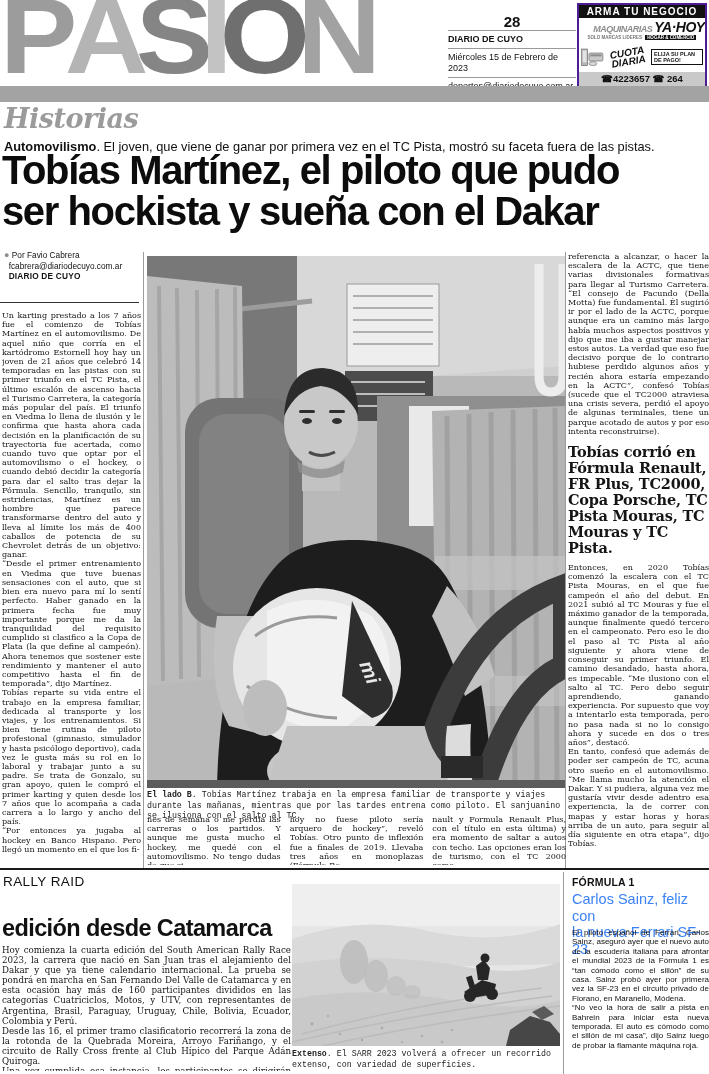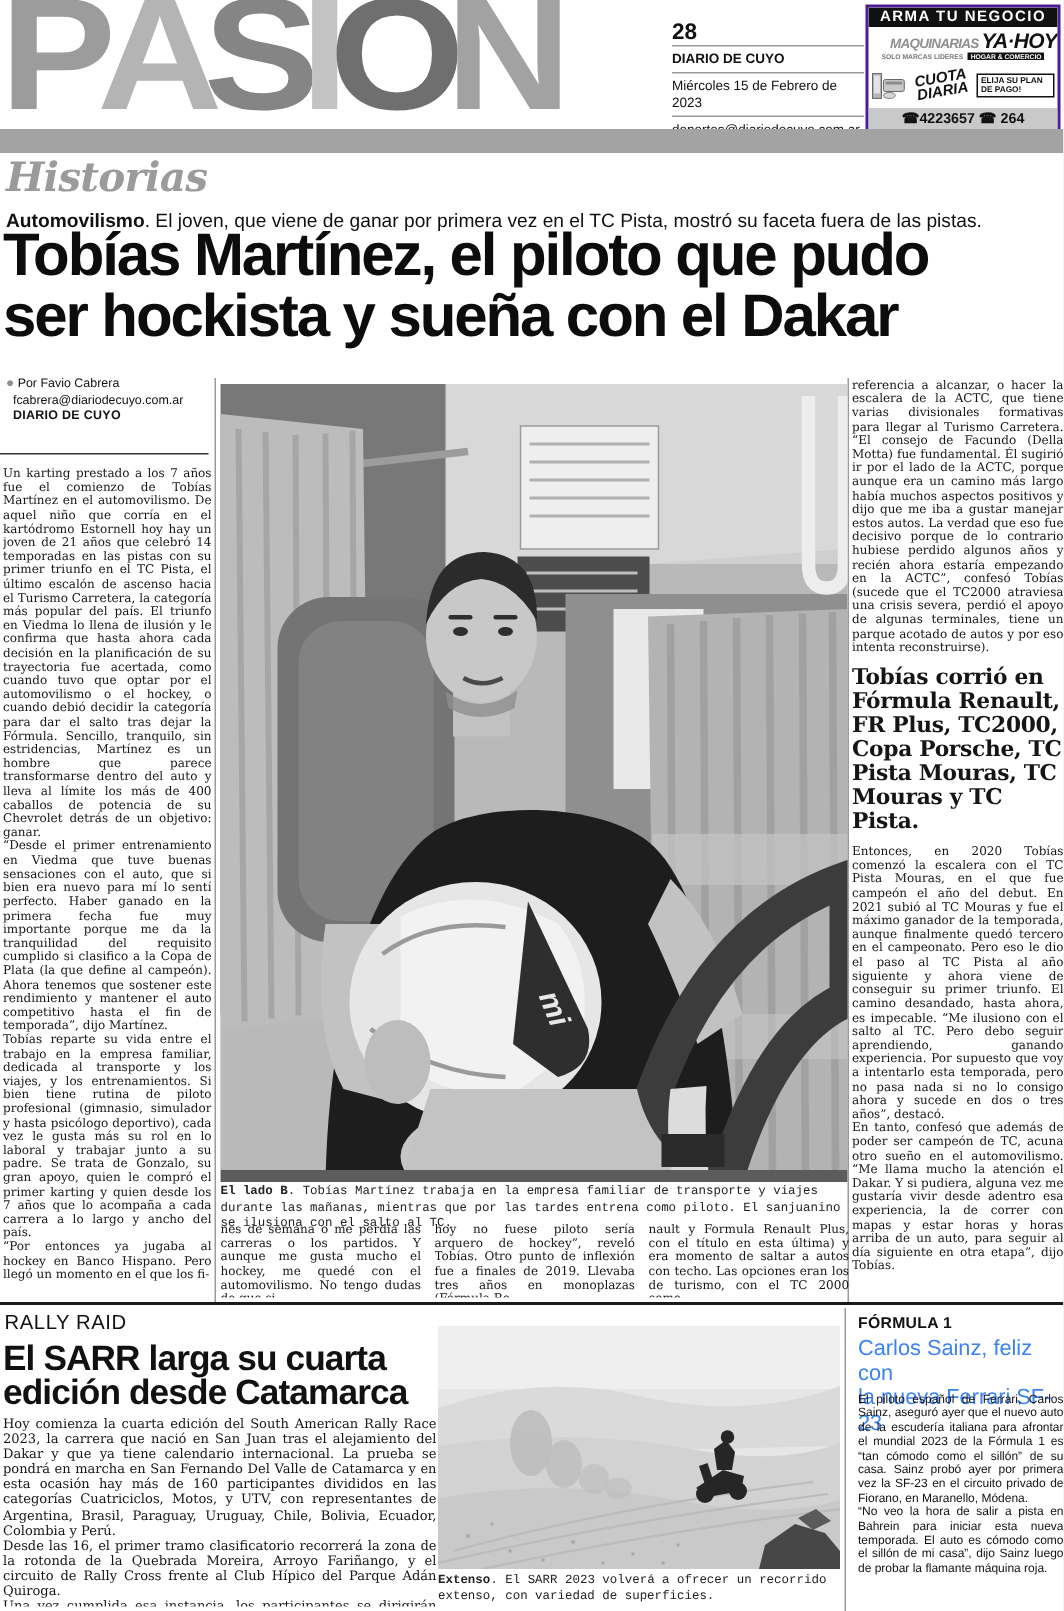--- a/index.html
+++ b/index.html
@@ -14,21 +14,21 @@
   .masthead span{display:inline-block;transform:scaleY(.92);}
   .masthead span:nth-child(1){color:#9c9c9c;}
   .masthead span:nth-child(2){color:#b4b4b4;}
   .masthead span:nth-child(3){color:#858585;}
   .masthead span:nth-child(4){color:#c3c3c3;}
   .masthead span:nth-child(5){color:#6f6f6f;}
   .masthead span:nth-child(6){color:#a2a2a2;}
   .gray-band{left:0;top:86px;width:709px;height:16px;background:#a3a3a3;}
 
   .header-info{left:448px;top:16px;width:128px;font-size:9px;line-height:11px;}
-  .header-info .pagenum{font-size:15px;font-weight:bold;margin-bottom:3px;}
+  .header-info .pagenum{font-size:15px;font-weight:bold;margin-bottom:3px;text-align:center;}
   .header-info .hr{border-top:1px solid #9a9a9a;margin:3px 0;}
   .header-info .paper{font-weight:bold;}
 
   
   .ad{left:577px;top:3px;width:130px;height:85px;border:2px solid #4c1d95;box-sizing:border-box;
       background:#fff;font-size:7px;overflow:hidden;}
   .ad .bar{background:#111;color:#fff;font-weight:bold;text-align:center;
            font-size:10px;letter-spacing:1px;padding:1px 0;}
   .ad .brands{display:flex;align-items:baseline;justify-content:center;gap:2px;padding-top:1px;padding-left:14px;}
   .ad .b1{font-style:italic;font-weight:bold;color:#8e8e8e;font-size:9px;letter-spacing:-.5px;}
@@ -269,21 +269,21 @@
     <p>referencia a alcanzar, o hacer la escalera de la ACTC, que tiene varias divisionales formativas para llegar al Turismo Carretera. “El consejo de Facundo (Della Motta) fue fundamental. Él sugirió ir por el lado de la ACTC, porque aunque era un camino más largo había muchos aspectos positivos y dijo que me iba a gustar manejar estos autos. La verdad que eso fue decisivo porque de lo contrario hubiese perdido algunos años y recién ahora estaría empezando en la ACTC”, confesó Tobías (sucede que el TC2000 atraviesa una crisis severa, perdió el apoyo de algunas terminales, tiene un parque acotado de autos y por eso intenta reconstruirse).</p>
     <div class="pullquote">Tobías corrió en Fórmula Renault, FR Plus, TC2000, Copa Porsche, TC Pista Mouras, TC Mouras y TC Pista.</div>
     <p>Entonces, en 2020 Tobías comenzó la escalera con el TC Pista Mouras, en el que fue campeón el año del debut. En 2021 subió al TC Mouras y fue el máximo ganador de la temporada, aunque finalmente quedó tercero en el campeonato. Pero eso le dio el paso al TC Pista al año siguiente y ahora viene de conseguir su primer triunfo. El camino desandado, hasta ahora, es impecable. “Me ilusiono con el salto al TC. Pero debo seguir aprendiendo, ganando experiencia. Por supuesto que voy a intentarlo esta temporada, pero no pasa nada si no lo consigo ahora y sucede en dos o tres años”, destacó.</p>
     <p>En tanto, confesó que además de poder ser campeón de TC, acuna otro sueño en el automovilismo. “Me llama mucho la atención el Dakar. Y si pudiera, alguna vez me gustaría vivir desde adentro esa experiencia, la de correr con mapas y estar horas y horas arriba de un auto, para seguir al día siguiente en otra etapa”, dijo Tobías.</p>
   </div>
 
   <div class="abs bottom-rule"></div>
 
   <div class="abs rally-kicker">RALLY RAID</div>
   <h2 class="abs rally-headline">
-    <span>El SARR larga su cuarta</span><br>
+    <br>
     <span>edición desde Catamarca</span>
   </h2>
   <div class="abs rally-body serifbody">
     <p>Hoy comienza la cuarta edición del South American Rally Race 2023, la carrera que nació en San Juan tras el alejamiento del Dakar y que ya tiene calendario internacional. La prueba se pondrá en marcha en San Fernando Del Valle de Catamarca y en esta ocasión hay más de 160 participantes divididos en las categorías Cuatriciclos, Motos, y UTV, con representantes de Argentina, Brasil, Paraguay, Uruguay, Chile, Bolivia, Ecuador, Colombia y Perú.</p>
     <p>Desde las 16, el primer tramo clasificatorio recorrerá la zona de la rotonda de la Quebrada Moreira, Arroyo Fariñango, y el circuito de Rally Cross frente al Club Hípico del Parque Adán Quiroga.</p>
     <p>Una vez cumplida esa instancia, los participantes se dirigirán hacia el Predio Ferial Catamarca para llevar a cabo el lanzamiento oficial en la rampa de largada, prevista a las 20,30.</p>
   </div>
 
   <div class="abs photo-desert">
     <svg width="268" height="162" viewBox="0 0 268 162">

